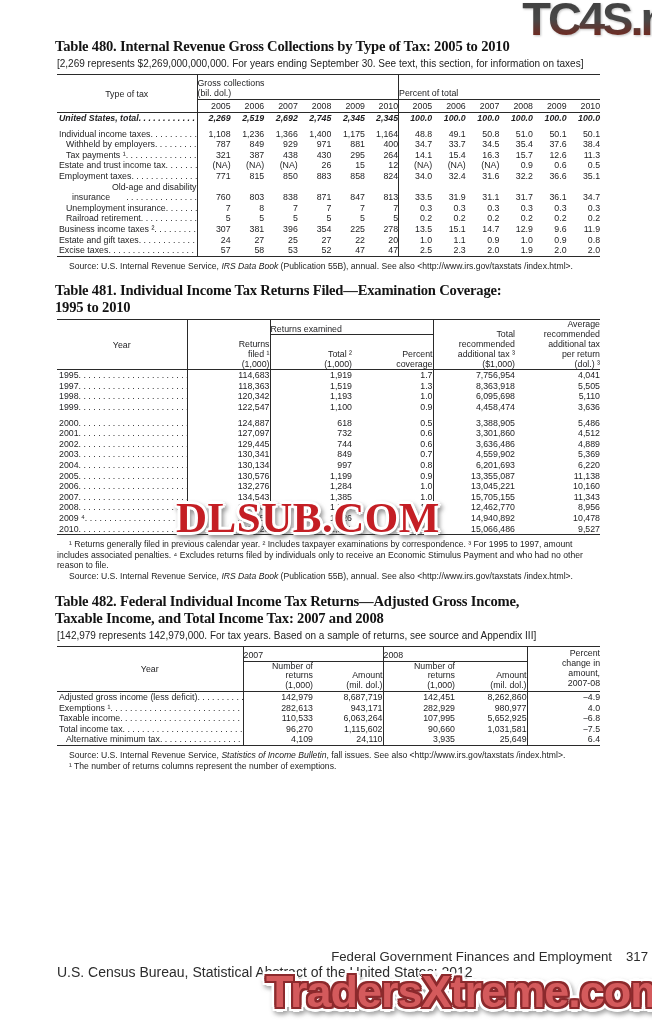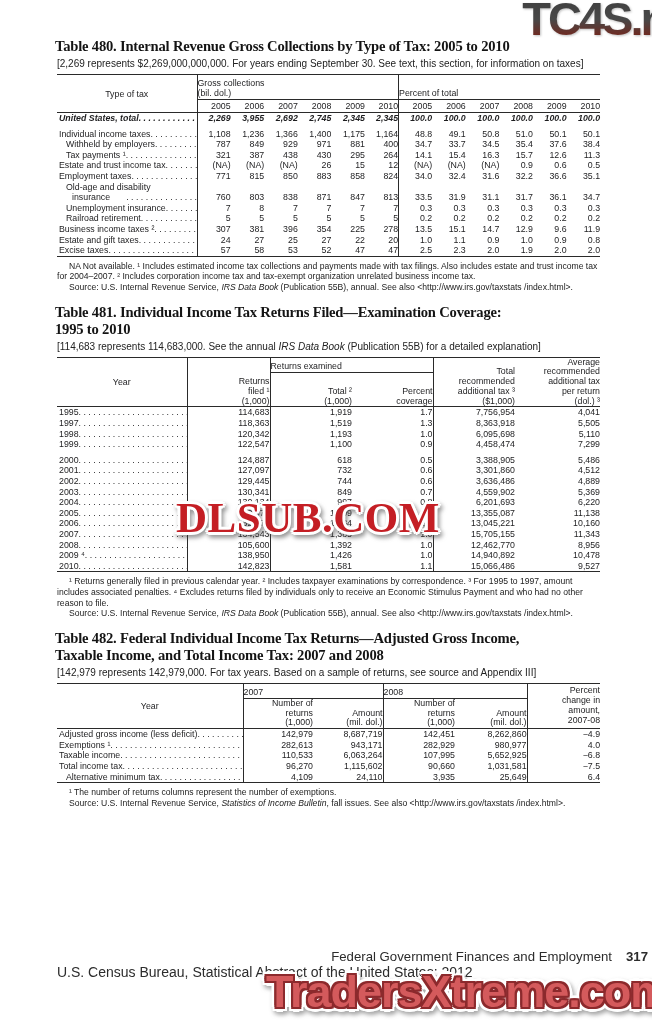--- a/index.html
+++ b/index.html
@@ -23,35 +23,35 @@
   .gb{border-bottom:.9px solid #2a2a2a;}
   .grp{text-align:left;vertical-align:bottom;padding:2px 0 1px 0;line-height:9.8px;}
   .lblh{text-align:center;vertical-align:middle;}
   .numh{text-align:right;vertical-align:bottom;padding:2px 5px 1px 0;line-height:9.8px;}
   .mid{vertical-align:middle;}
   .pre{white-space:pre-line;}
   .yr{text-align:right;padding:1px 6px 1px 0;line-height:12px;}
   td.num{text-align:right;padding-right:6px;line-height:10.6px;vertical-align:bottom;}
   td.lbl{overflow:hidden;vertical-align:bottom;}
   .lw{display:flex;align-items:baseline;overflow:hidden;padding-left:2px;line-height:10.6px;}
-  .ind1 .lw{padding-left:9px;} .ind2 .lw{padding-left:15px;gap:16px;}
+  .ind1 .lw{padding-left:9px;justify-content:flex-end;} .ind2 .lw{padding-left:15px;gap:16px;}
   .lt{white-space:nowrap;}
   .ldr{flex:1;overflow:hidden;white-space:nowrap;}
   .ldr::after{content:" . . . . . . . . . . . . . . . . . . . . . . . . . . . . . . . . . . . . . . . . . . . .";}
   tr.bold td{font-weight:bold;font-style:italic;}
   tr.gap td{padding-top:5px;margin-top:48px;}
   .h14{height:14px;} .h24{height:24px;}
 
   
   .fn{font-size:8.6px;line-height:10.6px;margin:0;text-indent:12px;color:#222;}
   .fnblock{margin-top:4px;}
 
   
   .sect-footer{position:absolute;top:949px;right:52px;font-size:13.2px;color:#2c2c2c;}
-  .sect-footer .pgnum{margin-left:14px;font-weight:bold;}
+  .sect-footer .pgnum{margin-left:14px;}
   .credit{position:absolute;top:964px;left:57px;font-size:14px;color:#2c2c2c;}
 
   
   .wm-top{position:absolute;top:-5px;right:-2px;z-index:6;
     font-family:"Liberation Sans",sans-serif;font-weight:900;font-size:47px;line-height:1;letter-spacing:-3px;
     background:linear-gradient(180deg,#3f3f3f 0%,#484848 52%,#6e2c23 85%,#8d382a 100%);
     -webkit-background-clip:text;background-clip:text;color:transparent;
     filter:drop-shadow(1px 1px 1px rgba(0,0,0,.25));}
   .wm-mid{position:absolute;top:496px;left:176px;z-index:6;
     font-family:"Liberation Serif",serif;font-weight:900;font-size:43px;line-height:1;letter-spacing:.5px;
@@ -121,21 +121,21 @@
         </thead>
         <tbody>
             <tr class="bold">
               <td class="lbl vR ind0">
                 <div class="lw">
                   <span class="lt">United States, total</span>
                   <span class="ldr"></span>
                 </div>
               </td>
               <td class="num ">2,269</td>
-              <td class="num ">3,955</td>
+              <td class="num ">2,519</td>
               <td class="num ">2,692</td>
               <td class="num ">2,745</td>
               <td class="num ">2,345</td>
               <td class="num vR">2,345</td>
               <td class="num ">100.0</td>
               <td class="num ">100.0</td>
               <td class="num ">100.0</td>
               <td class="num ">100.0</td>
               <td class="num ">100.0</td>
               <td class="num ">100.0</td>
@@ -375,29 +375,27 @@
               <td class="num ">2.5</td>
               <td class="num ">2.3</td>
               <td class="num ">2.0</td>
               <td class="num ">1.9</td>
               <td class="num ">2.0</td>
               <td class="num ">2.0</td>
             </tr>
           </tbody>
       </table>
       <div class="fnblock">
-        <p class="fn">NA Not available. ¹ Includes estimated income tax collections and payments made with tax filings. Also includes estate and trust income tax for 2004–2007. ² Includes corporation income tax and tax-exempt organization unrelated business income tax.</p>
         <p class="fn">Source: U.S. Internal Revenue Service, <i>IRS Data Book</i> (Publication 55B), annual. See also &lt;http://www.irs.gov/taxstats /index.html&gt;.</p>
       </div>
     </section>
 
     <section class="sec2">
       <h2 class="ttl">Table 481. Individual Income Tax Returns Filed—Examination Coverage:
 1995 to 2010</h2>
-      <p class="note">[114,683 represents 114,683,000. See the annual <i>IRS Data Book</i> (Publication 55B) for a detailed explanation]</p>
       <table class="t">
         <colgroup>
           <col style="width:130px">
             <col style="width:83px">
             <col style="width:82px">
             <col style="width:81px">
             <col style="width:82px">
             <col style="width:85px">
         </colgroup>
         <thead>
@@ -468,21 +466,21 @@
               <td class="lbl vR ind0">
                 <div class="lw">
                   <span class="lt">1999</span>
                   <span class="ldr"></span>
                 </div>
               </td>
               <td class="num vR">122,547</td>
               <td class="num ">1,100</td>
               <td class="num vR">0.9</td>
               <td class="num ">4,458,474</td>
-              <td class="num ">7,299</td>
+              <td class="num ">3,636</td>
             </tr>
             <tr class="gap">
               <td class="lbl vR ind0">
                 <div class="lw">
                   <span class="lt">2000</span>
                   <span class="ldr"></span>
                 </div>
               </td>
               <td class="num vR">124,887</td>
               <td class="num ">618</td>
@@ -726,22 +724,22 @@
               </td>
               <td class="num ">4,109</td>
               <td class="num vR">24,110</td>
               <td class="num ">3,935</td>
               <td class="num vR">25,649</td>
               <td class="num ">6.4</td>
             </tr>
           </tbody>
       </table>
       <div class="fnblock">
+        <p class="fn">Source: U.S. Internal Revenue Service, <i>Statistics of Income Bulletin</i>, fall issues. See also &lt;http://www.irs.gov/taxstats /index.html&gt;.</p>
         <p class="fn">¹ The number of returns columns represent the number of exemptions.</p>
-        <p class="fn">Source: U.S. Internal Revenue Service, <i>Statistics of Income Bulletin</i>, fall issues. See also &lt;http://www.irs.gov/taxstats /index.html&gt;.</p>
       </div>
     </section>
 
   </div>
 
   <div class="sect-footer">
     <span>Federal Government Finances and Employment</span><span class="pgnum">317</span>
   </div>
   <div class="credit">U.S. Census Bureau, Statistical Abstract of the United States: 2012</div>
 

